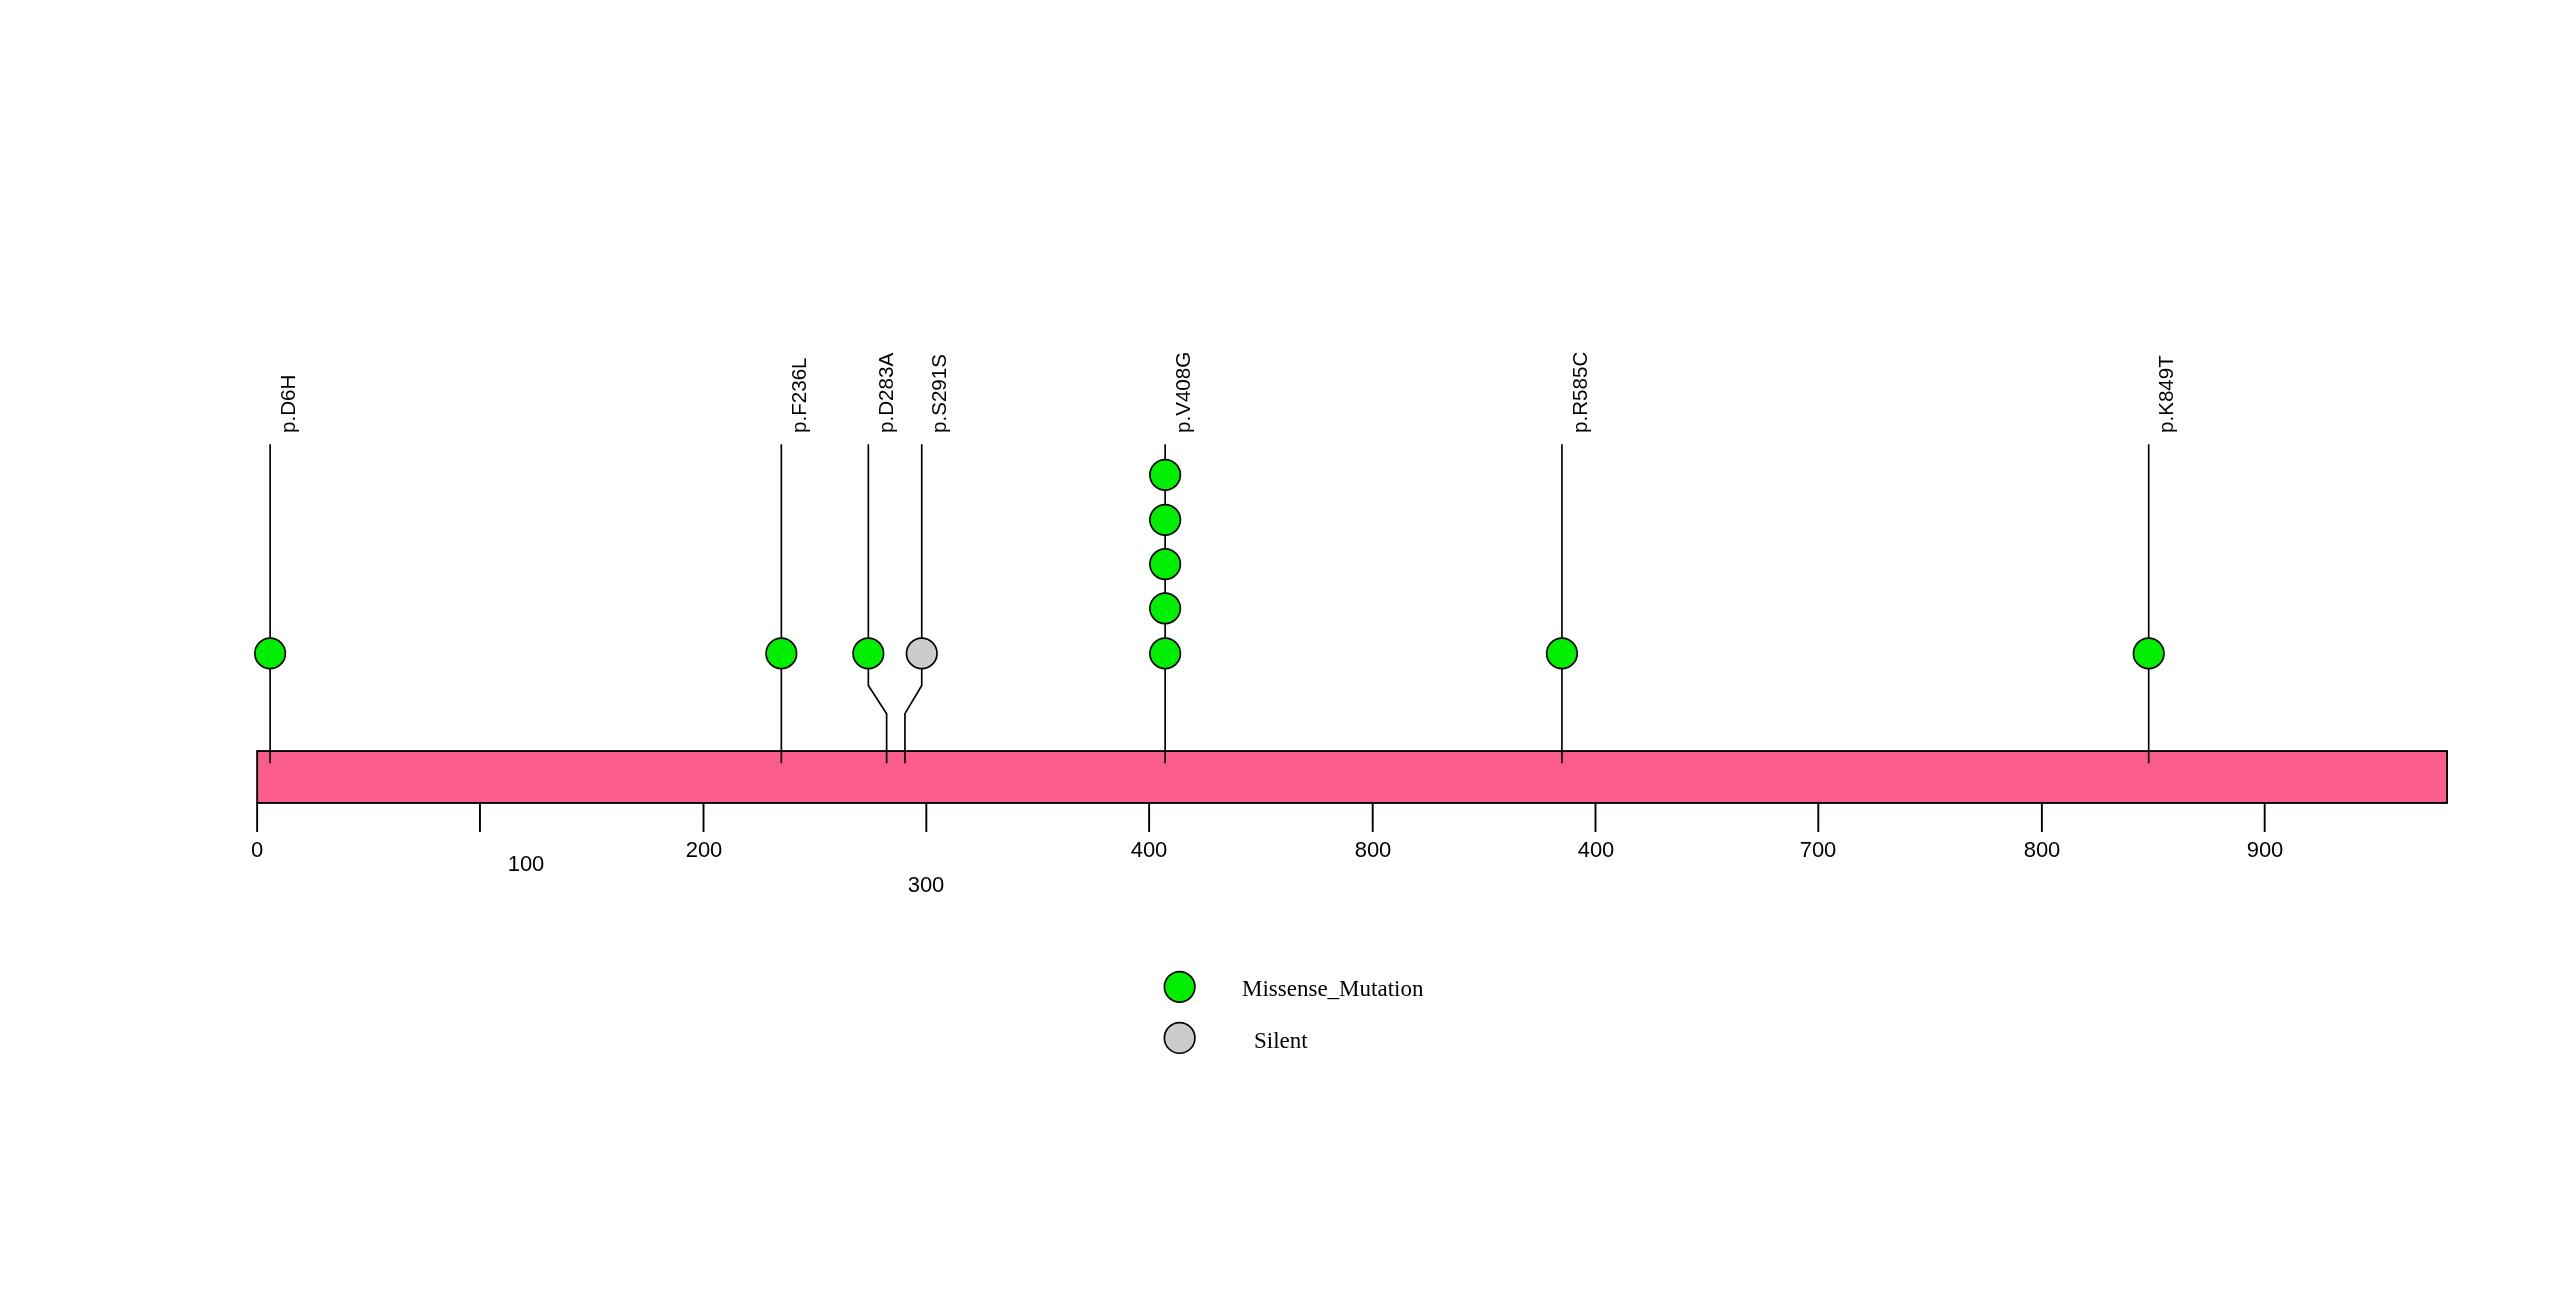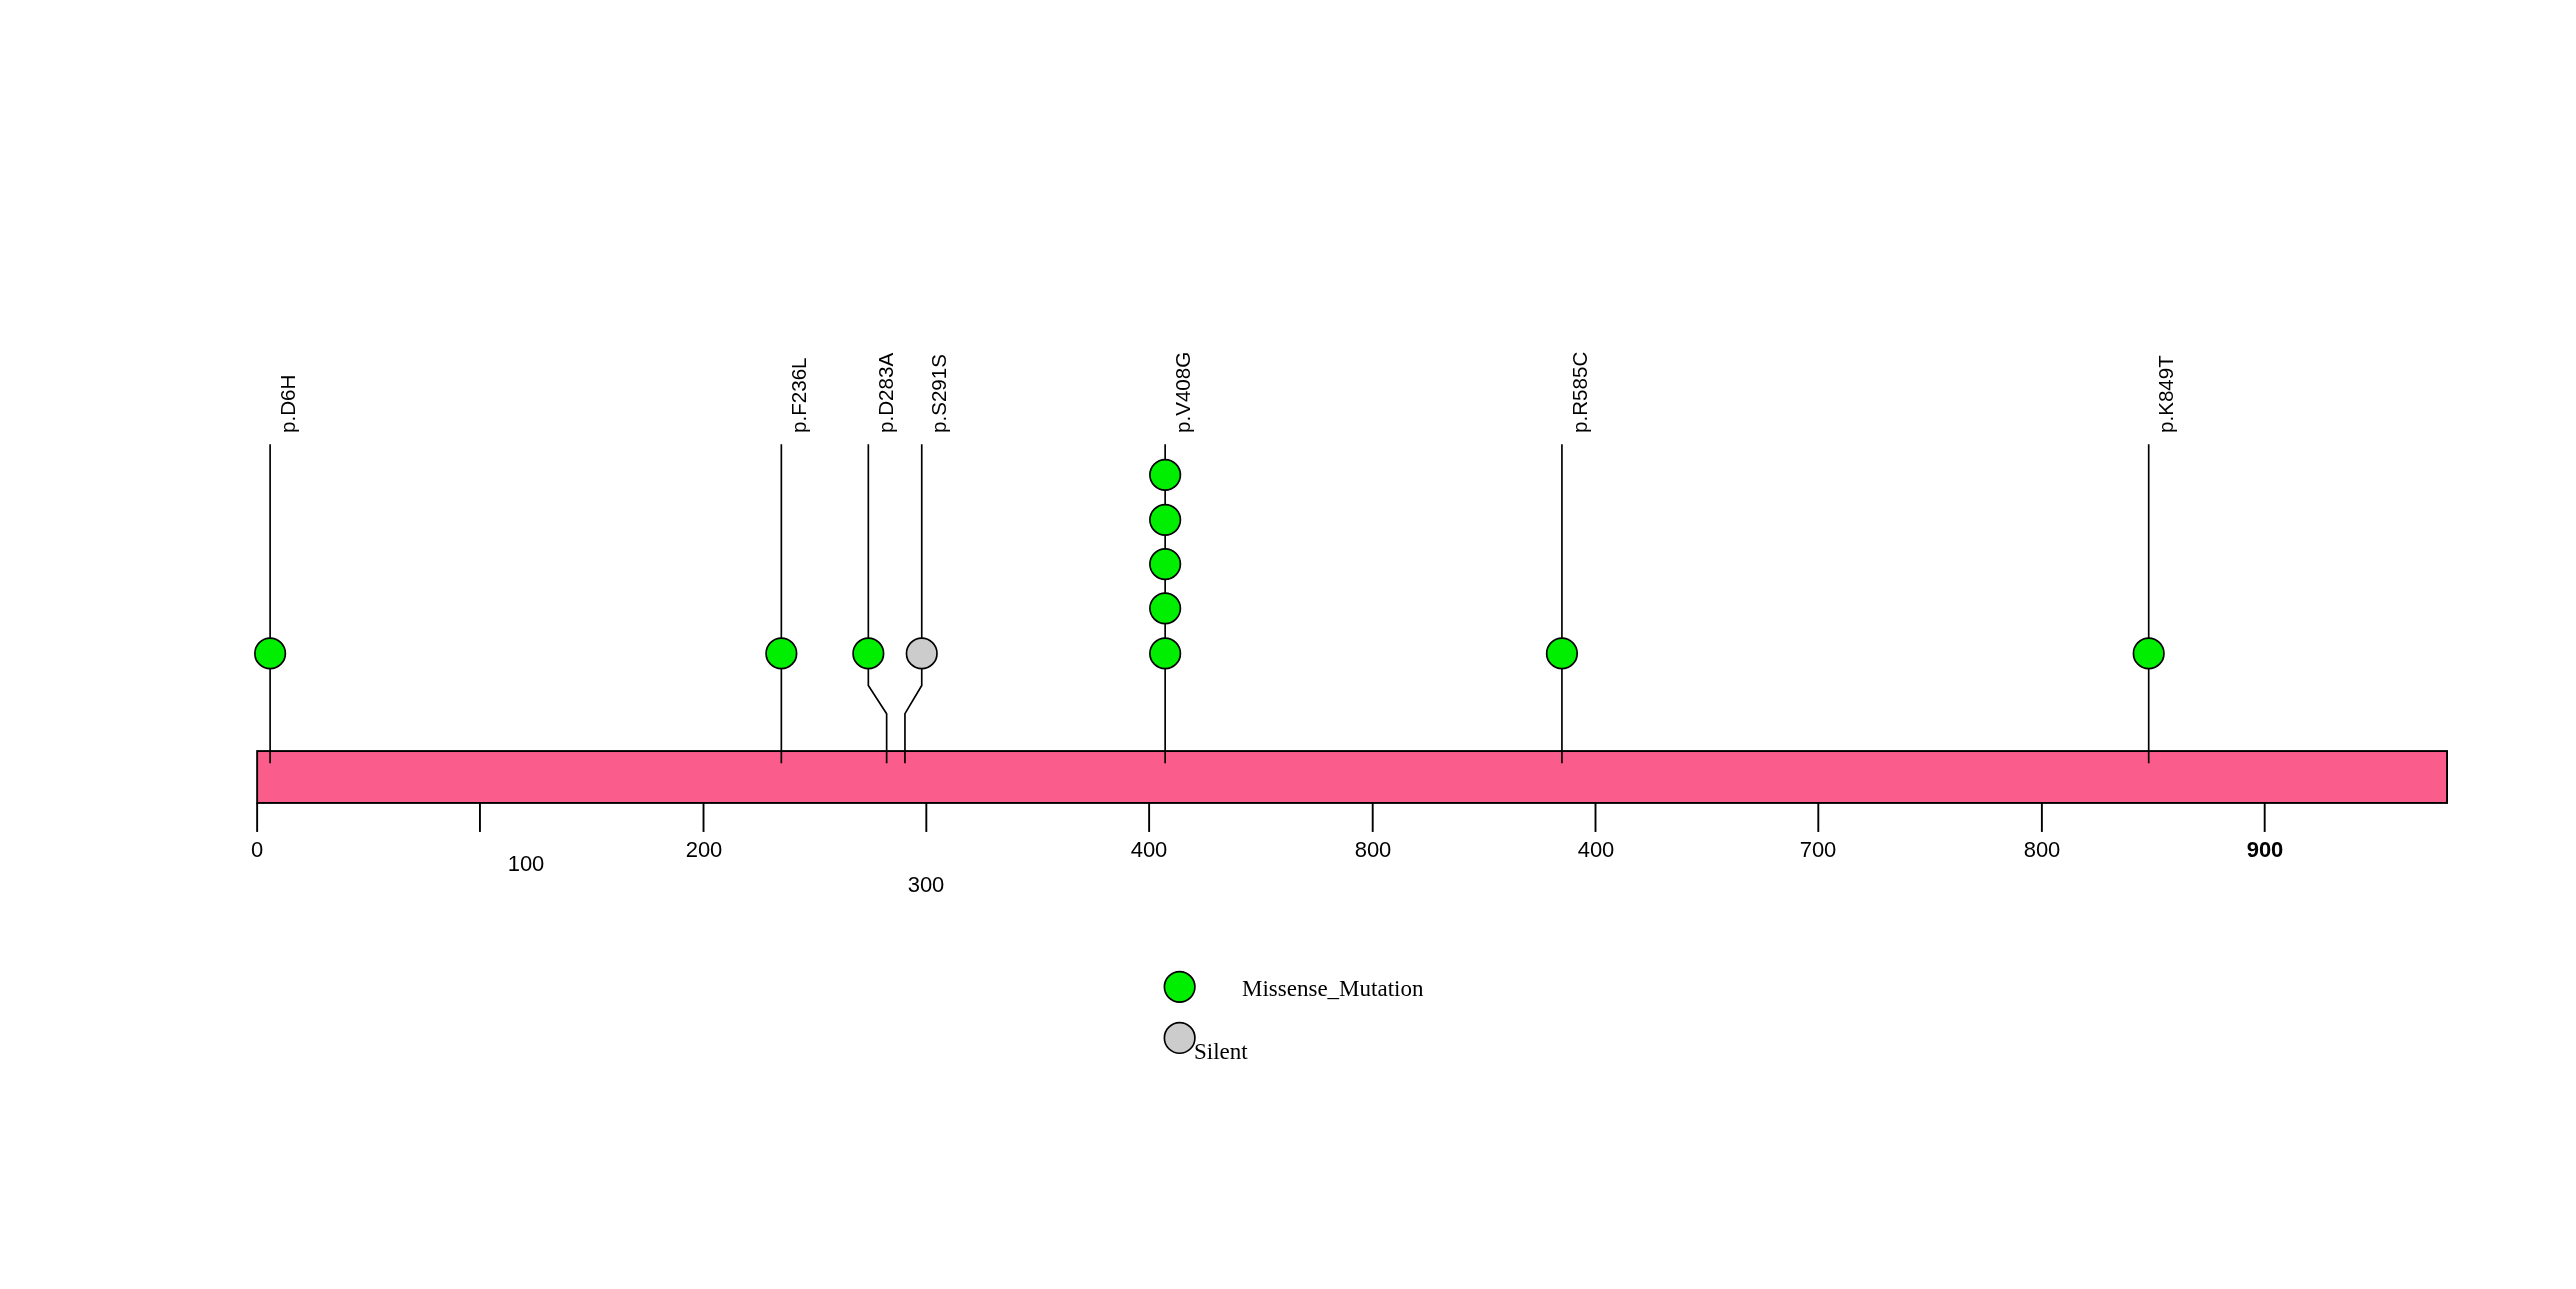--- a/index.html
+++ b/index.html
@@ -106,20 +106,20 @@
   
   <div class="tick-lbl" style="left:257px;top:839px;">0</div>
   <div class="tick-lbl" style="left:480px;top:853px;margin-left:46px;">100</div>
   <div class="tick-lbl" style="left:704px;top:839px;">200</div>
   <div class="tick-lbl" style="left:926px;top:874px;">300</div>
   <div class="tick-lbl" style="left:1149px;top:839px;">400</div>
   <div class="tick-lbl" style="left:1373px;top:839px;">800</div>
   <div class="tick-lbl" style="left:1596px;top:839px;">400</div>
   <div class="tick-lbl" style="left:1818px;top:839px;">700</div>
   <div class="tick-lbl" style="left:2042px;top:839px;">800</div>
-  <div class="tick-lbl" style="left:2265px;top:839px;font-weight:bold;">900</div>
+  <div class="tick-lbl" style="left:2265px;top:839px;">900</div>
 
   
   <div class="legend-lbl" style="left:1242px;top:977px;">Missense_Mutation</div>
-  <div class="legend-lbl" style="left:1194px;top:1029px;margin-top:11px;">Silent</div>
+  <div class="legend-lbl" style="left:1254px;top:1029px;">Silent</div>
 
 </div>
 
 
 </body></html>

